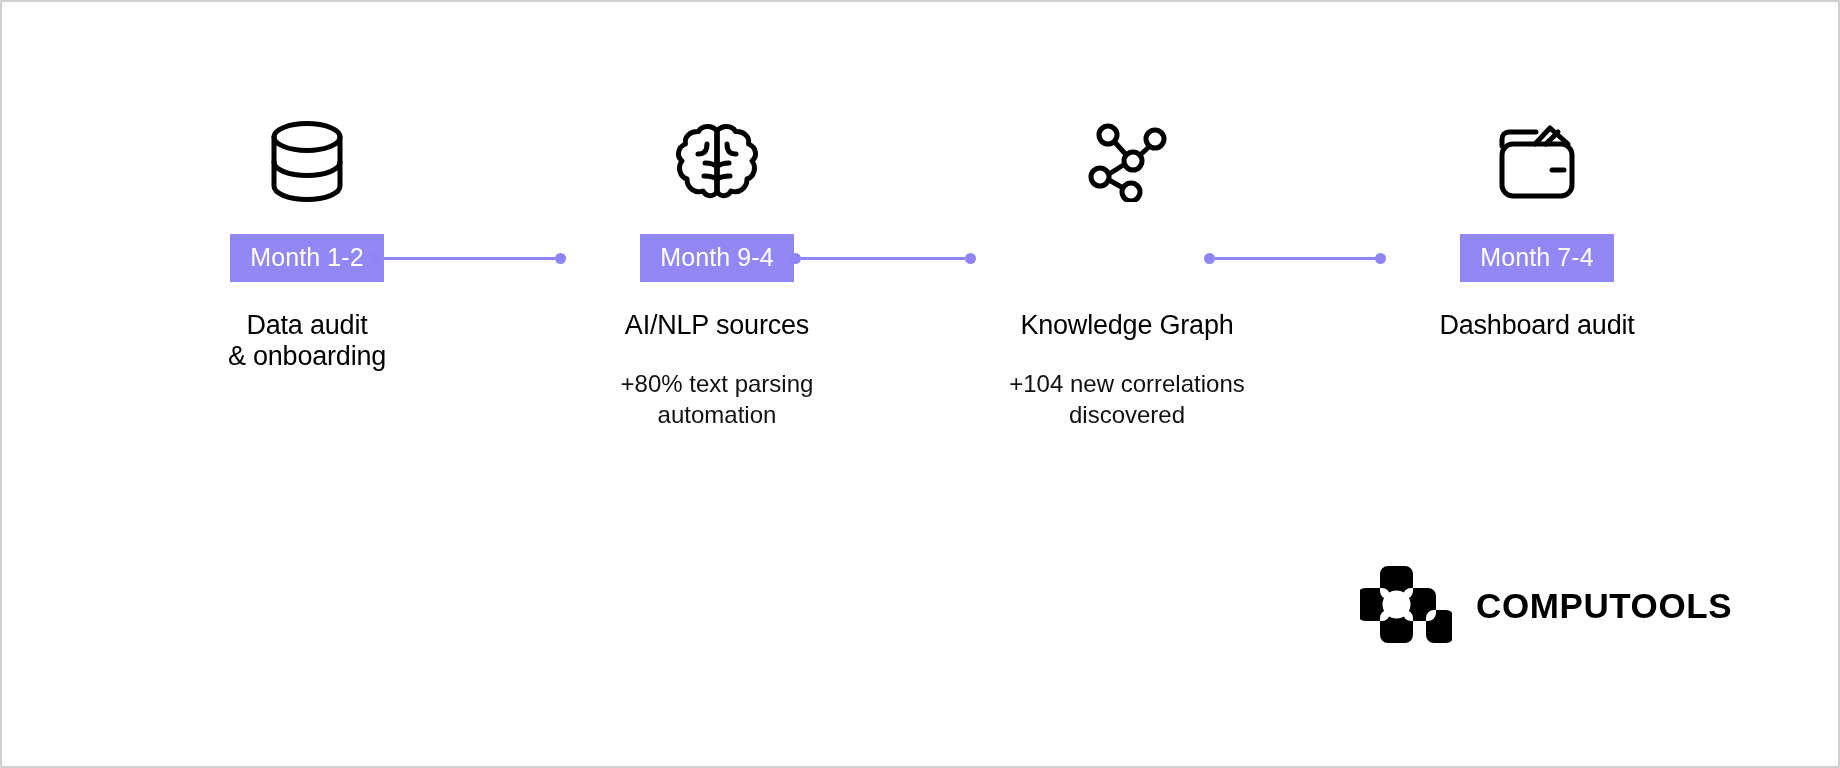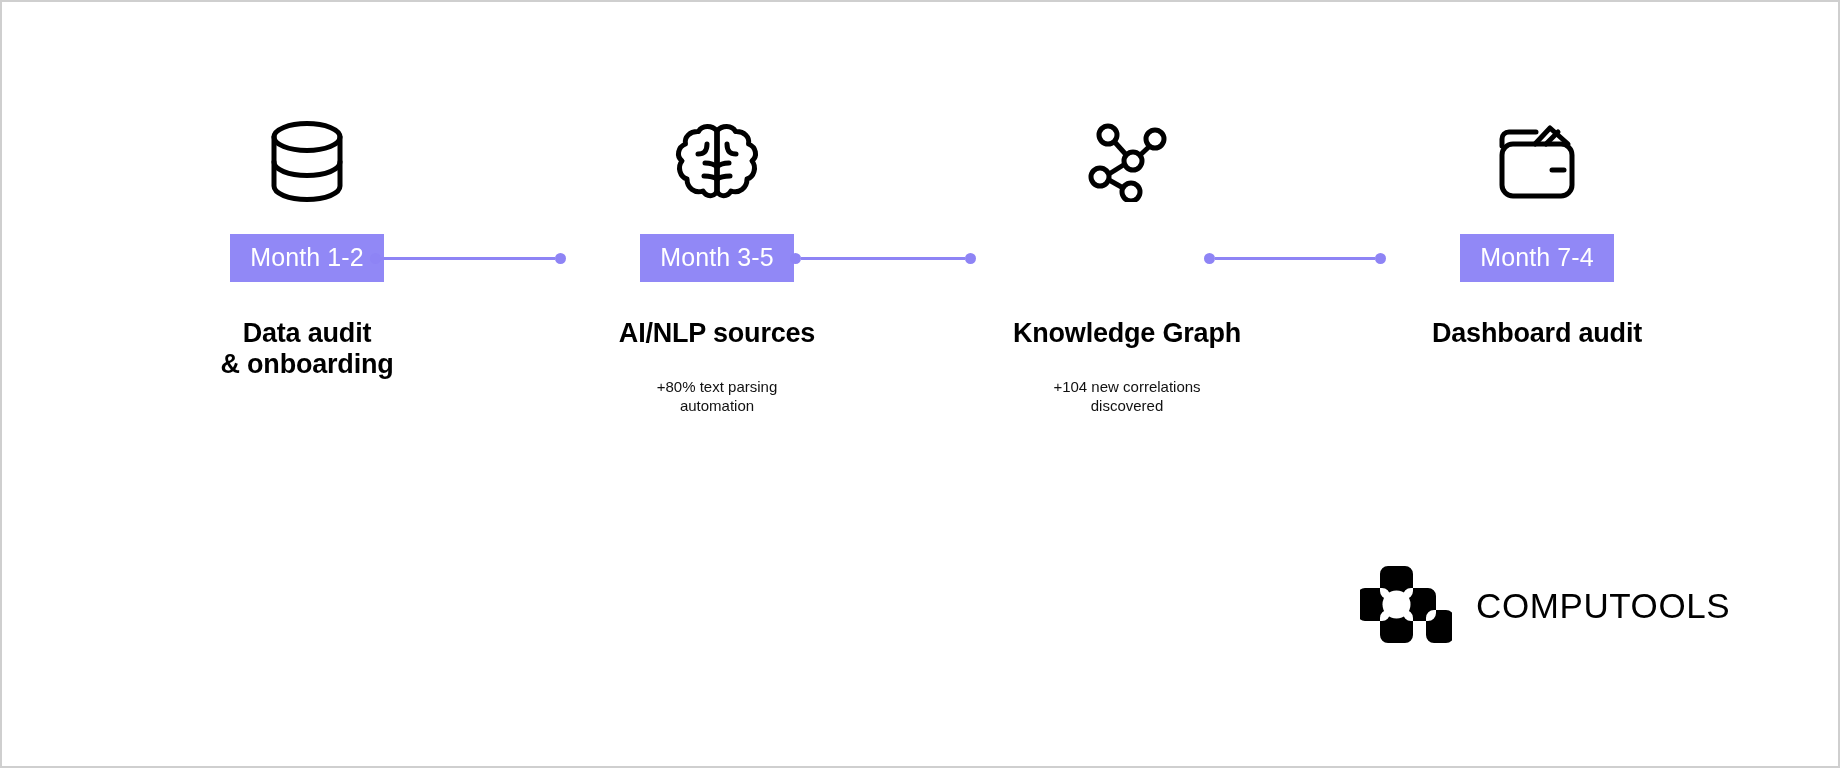--- a/index.html
+++ b/index.html
@@ -85,33 +85,33 @@
     background: #8e84f5;
     flex: 0 0 auto;
   }
   .connector .bar {
     height: 3px;
     background: #8e84f5;
     flex: 1 1 auto;
   }
 
   .stage-title {
-    margin-top: 38px;
+    margin-top: 30px;
     font-size: 27px;
-    font-weight: 700;
+    font-weight: 400;
     color: #000000;
     text-align: center;
     line-height: 1.16;
     letter-spacing: -0.2px;
     white-space: pre-line;
   }
 
   .stage-desc {
     margin-top: 28px;
-    font-size: 15px;
+    font-size: 24px;
     font-weight: 400;
     color: #111111;
     text-align: center;
     line-height: 1.27;
     white-space: pre-line;
   }
 
   
   .logo {
     position: absolute;
@@ -122,21 +122,21 @@
     align-items: center;
   }
   .logo-mark {
     width: 92px;
     height: 82px;
     flex: 0 0 auto;
   }
   .logo-word {
     margin-left: 24px;
     font-size: 35px;
-    font-weight: 400;
+    font-weight: 700;
     letter-spacing: 0.6px;
     color: #000000;
     line-height: 1;
   }
 </style>
 </head>
 <body>
 
 <div class="canvas">
 
@@ -170,21 +170,21 @@
           <path d="M33 22 C 33 30 29 32 24 32" stroke="#000" stroke-width="5" stroke-linecap="round"></path>
           <path d="M53 22 C 53 30 57 32 62 32" stroke="#000" stroke-width="5" stroke-linecap="round"></path>
           <path d="M43 45 C 39 41 34 41 31 41" stroke="#000" stroke-width="5" stroke-linecap="round"></path>
           <path d="M43 45 C 47 41 52 41 55 41" stroke="#000" stroke-width="5" stroke-linecap="round"></path>
           <path d="M43 57 C 39 54 34 54 30 54" stroke="#000" stroke-width="5" stroke-linecap="round"></path>
           <path d="M43 57 C 47 54 52 54 56 54" stroke="#000" stroke-width="5" stroke-linecap="round"></path>
           <path d="M43 9 V 69" stroke="#000" stroke-width="5" stroke-linecap="round"></path>
         </svg>
       </div>
       <div class="badge-row">
-        <span class="badge">Month 3-5</span>
+        <span class="badge">Month 9-4</span>
         <div class="connector" style="left:278px; width:186px;">
           <span class="dot"></span>
           <span class="bar"></span>
           <span class="dot"></span>
         </div>
       </div>
       <div class="stage-title">AI/NLP sources</div>
       <div class="stage-desc">+80% text parsing
 automation</div>
     </div>

